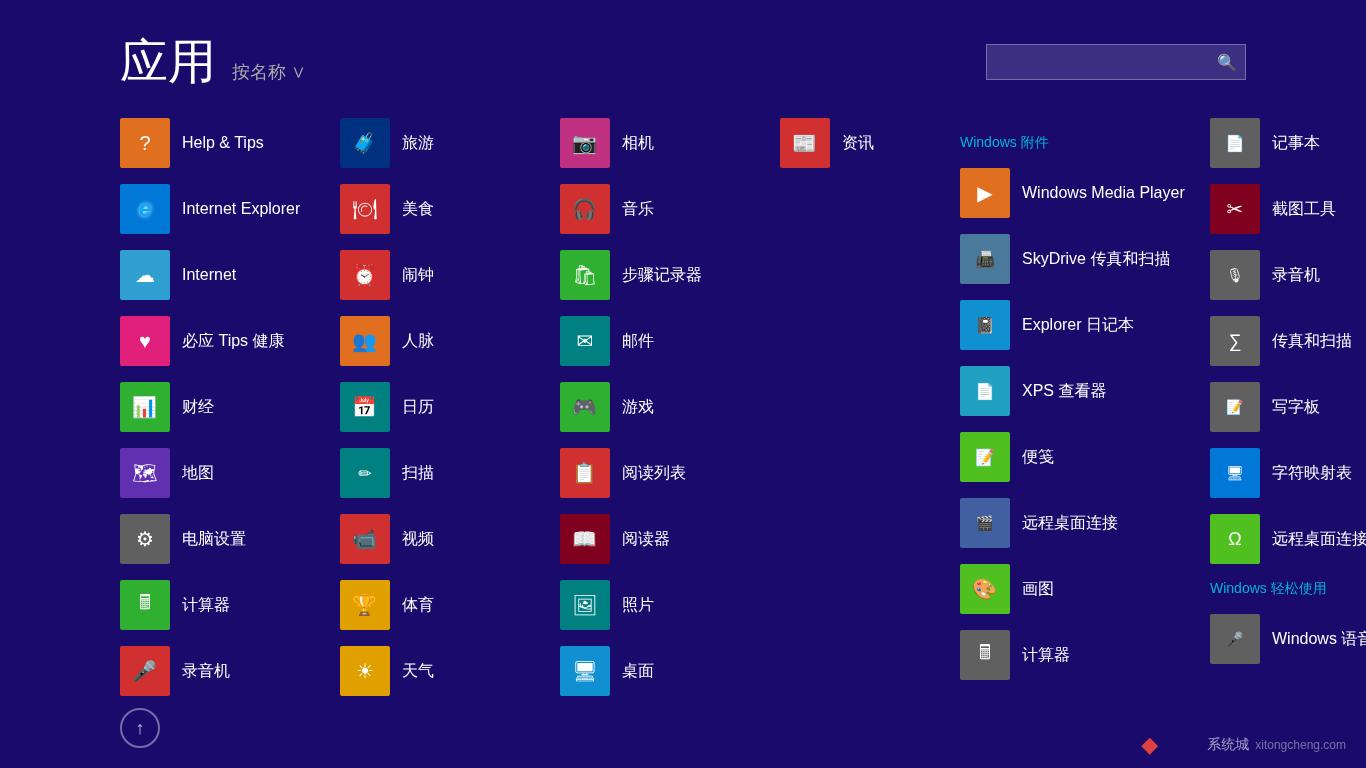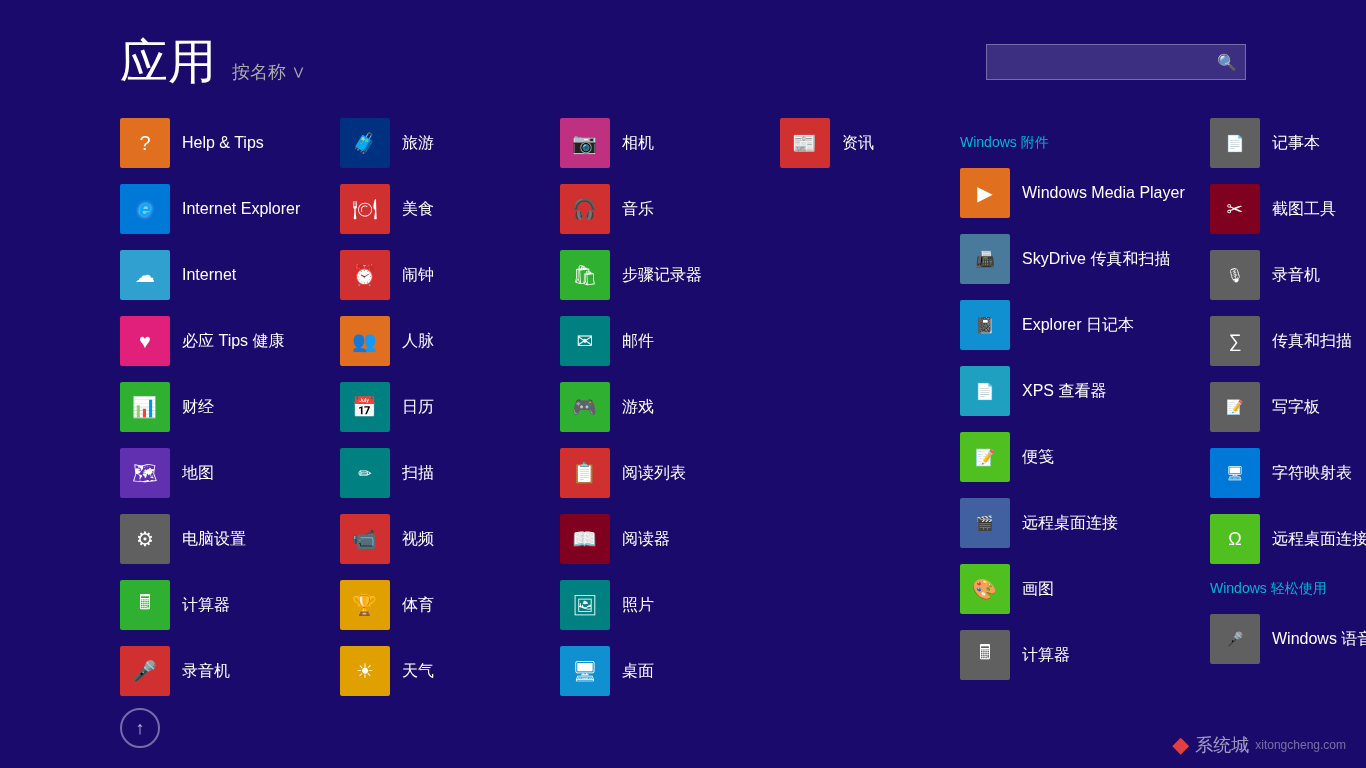--- a/index.html
+++ b/index.html
@@ -129,22 +129,23 @@
     }
     .footer-right {
       position: absolute;
       bottom: 10px;
       right: 20px;
       display: flex;
       align-items: center;
       gap: 6px;
     }
     .watermark {
-      font-size: 18px;
+      font-size: 14px;
       color: rgba(255,255,255,0.6);
+      margin-left: 43px;
     }
     .watermark-diamond {
       color: #e04040;
       font-size: 22px;
     }
     
     .icon-inner {
       width: 30px;
       height: 30px;
       display: flex;

